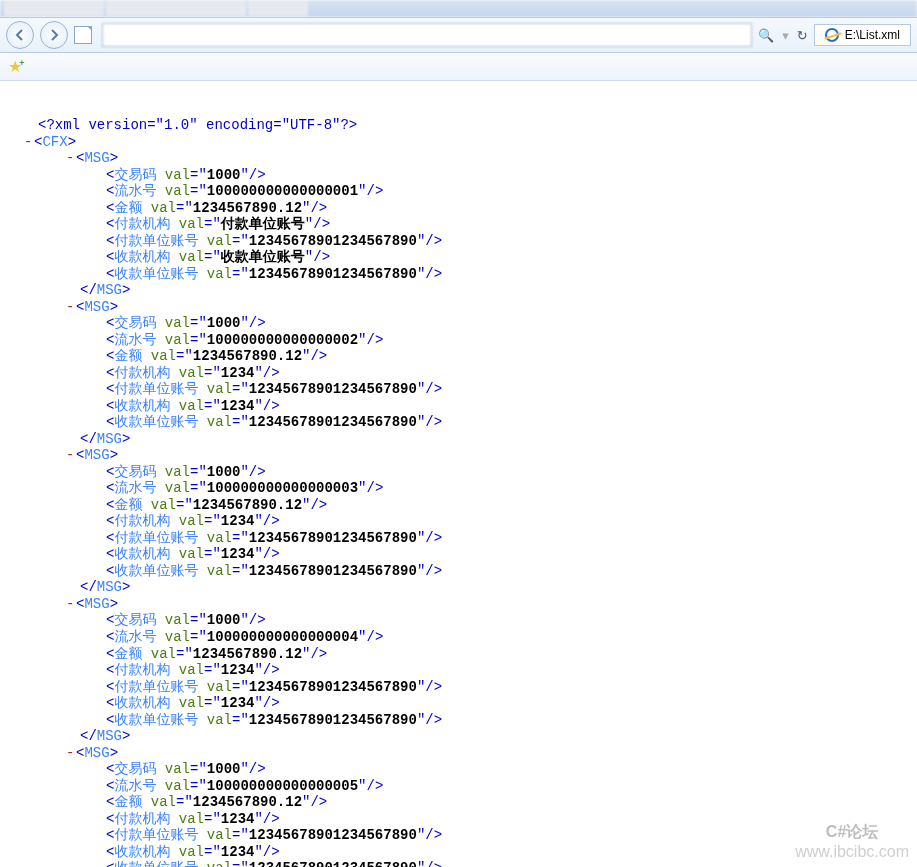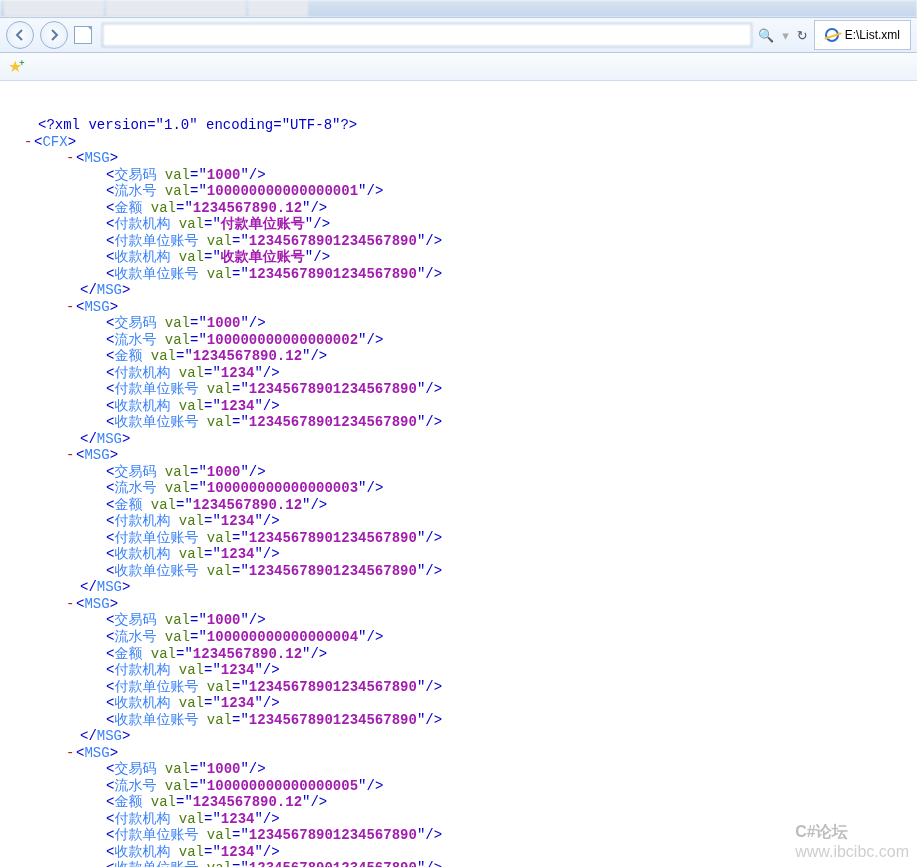--- a/index.html
+++ b/index.html
@@ -58,21 +58,21 @@
   }
   .search-etc {
     display: flex; align-items: center; gap: 8px; color: #556;
   }
   .ie-tab {
     display: flex; align-items: center; gap: 6px;
     background: #fff;
     border: 1px solid #b6c8de;
     padding: 2px 10px;
     font-size: 12px;
-    height: 30px;
+    height: 22px;
   }
   .ie-e {
     width: 14px; height: 14px;
     border: 2px solid #2e6bd0;
     border-radius: 50%;
     position: relative;
     display:inline-block;
   }
   .ie-e::after { content:''; position:absolute; left:-3px; top:5px; width:18px; height:2px; background:#f8c13a; border-radius:1px; transform:rotate(-18deg); }
   .fav-bar {
@@ -89,27 +89,27 @@
     padding: 36px 10px 10px 24px;
     font-family: "Courier New", monospace;
     font-size: 14px;
     line-height: 1.18;
     white-space: nowrap;
   }
   .l { display:block; }
   .tag { color: #3b82f6; }
   .attr { color: #4d7c0f; }
   .punct { color: #0000cc; }
-  .val { font-weight: bold; color: #a21caf; }
+  .val { font-weight: bold; color: #000000; }
   .dash { color: #b22222; display:inline-block; width:10px; }
   .ind1 { padding-left: 14px; }
   .ind2 { padding-left: 56px; }
   .ind3 { padding-left: 82px; }
   .watermark {
-    position: absolute; right: 8px; bottom: 6px; text-align: left;
+    position: absolute; right: 8px; bottom: 6px; text-align: center;
     color: #bdbdbd; font-family: Arial, sans-serif; font-weight: bold; pointer-events:none;
   }
   .watermark .wm1 { font-size: 16px; }
   .watermark .wm2 { font-size: 16px; font-weight: normal; color:#cfcfcf; }
 </style>
 </head>
 <body>
 
 <div class="tab-strip">
   <div class="tab"></div>

